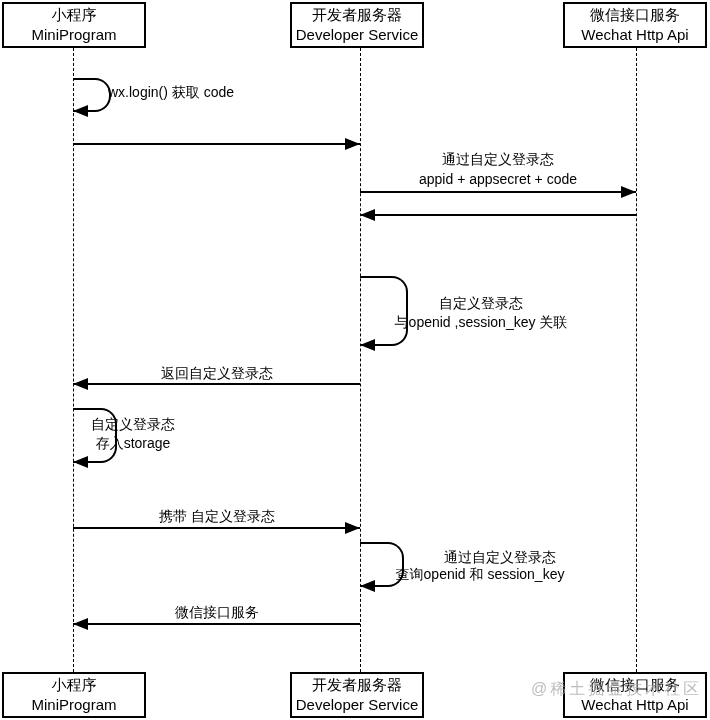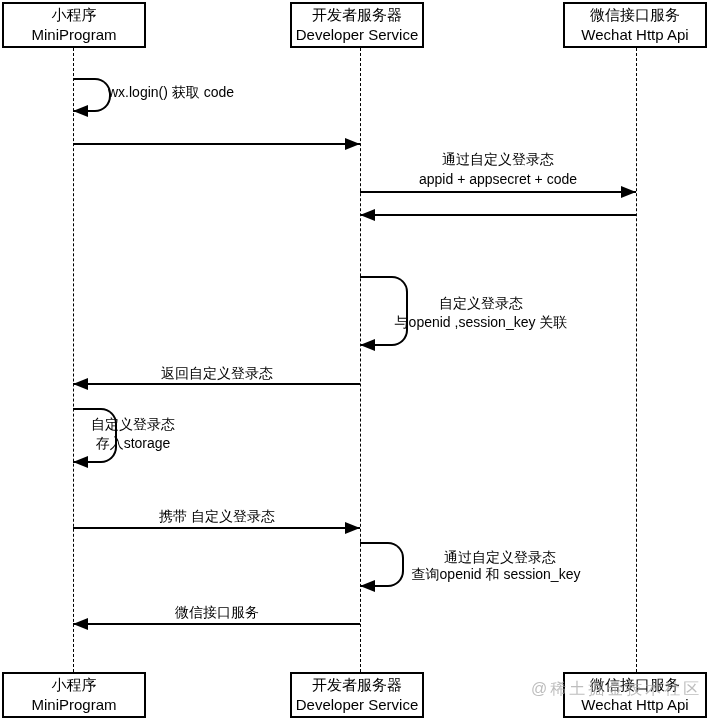--- a/index.html
+++ b/index.html
@@ -126,21 +126,21 @@
   <div class="mlabel" style="left:133px;top:416px">自定义登录态</div>
   <div class="mlabel" style="left:133px;top:435px">存入storage</div>
 
   <div class="mlabel" style="left:217px;top:508px">携带 自定义登录态</div>
   <div class="hline" style="left:73px;top:527px;width:287px"></div>
   <div class="ah ah-right" style="left:345px;top:522px"></div>
 
   <div class="loop" style="left:360px;top:542px;width:44px;height:45px"></div>
   <div class="ah ah-left" style="left:360px;top:580px"></div>
   <div class="mlabel" style="left:500px;top:549px">通过自定义登录态</div>
-  <div class="mlabel" style="left:496px;top:566px">查询openid 和 session_key</div>
+  <div class="mlabel" style="left:480px;top:566px">查询openid 和 session_key</div>
 
   <div class="mlabel" style="left:217px;top:604px">微信接口服务</div>
   <div class="hline" style="left:73px;top:623px;width:287px"></div>
   <div class="ah ah-left" style="left:73px;top:618px"></div>
 
   <div class="actor" style="left:2px;top:672px;width:144px">
     <div>小程序</div>
     <div>MiniProgram</div>
   </div>
   <div class="actor" style="left:290px;top:672px;width:134px">

